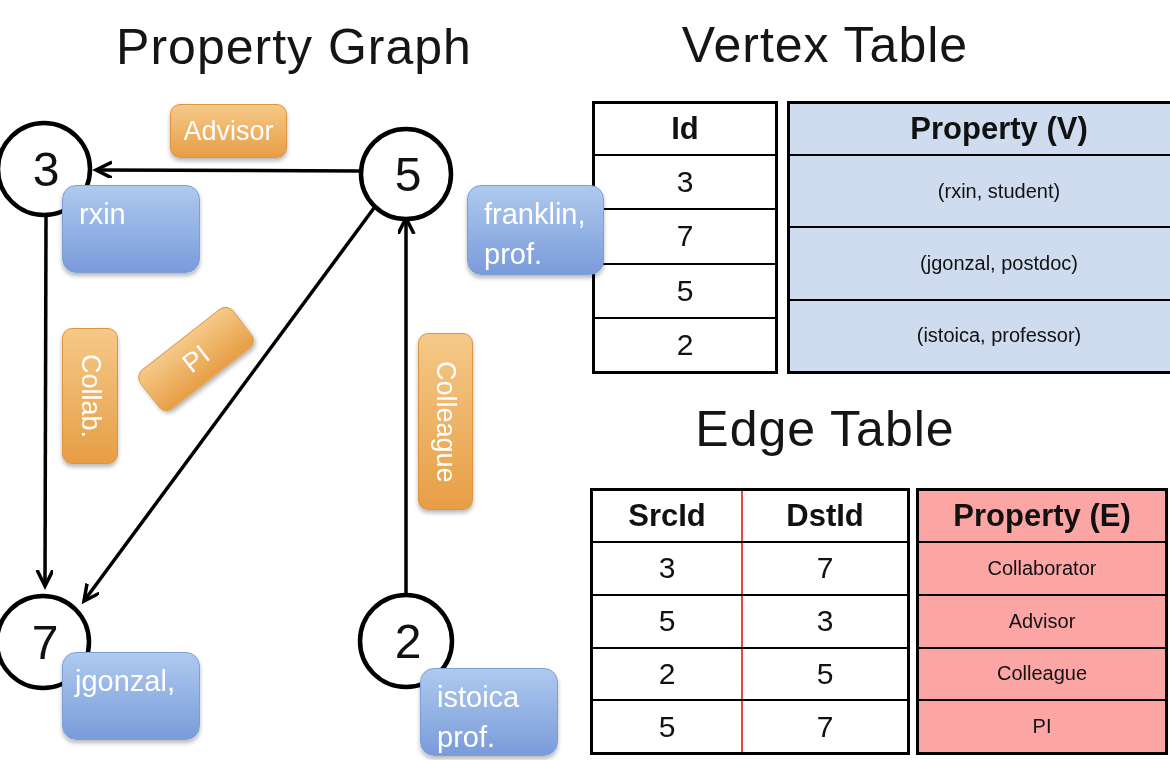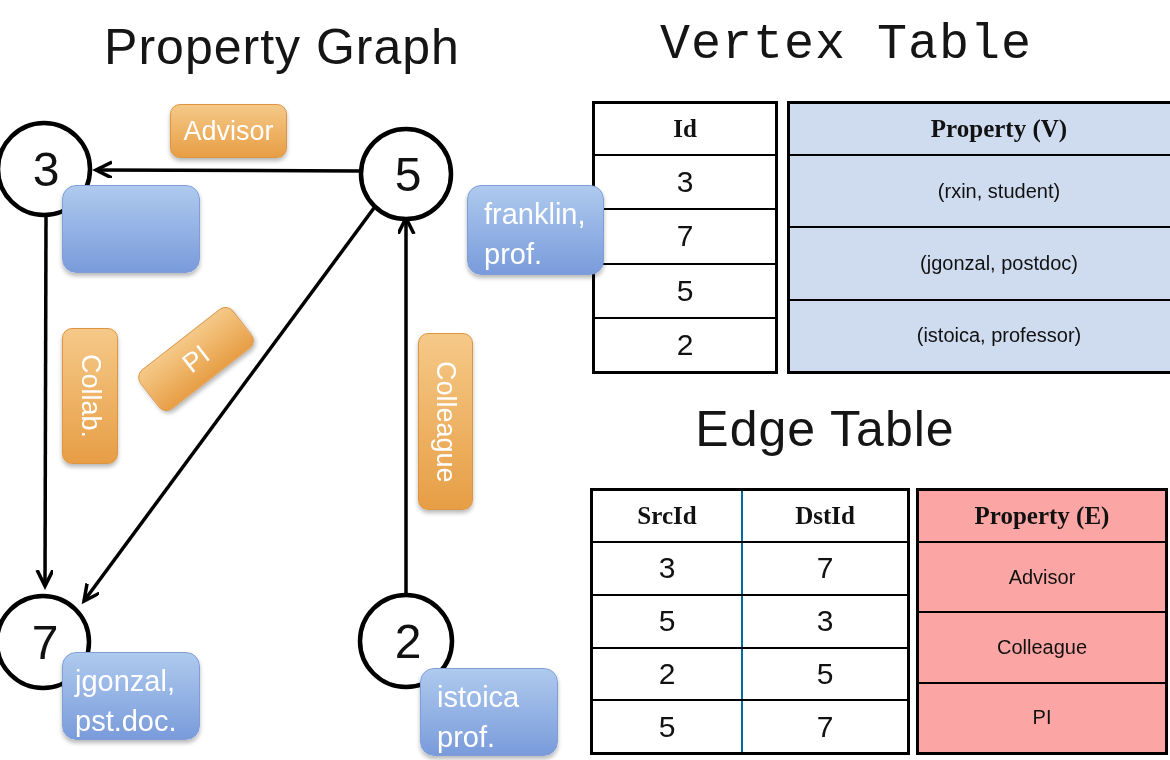--- a/index.html
+++ b/index.html
@@ -27,41 +27,41 @@
     box-sizing:border-box;
   }
   .elabel.vert{writing-mode:vertical-rl;text-orientation:mixed;}
   
   .tbox{
     position:absolute;border:3px solid #000;box-sizing:border-box;
     display:flex;flex-direction:column;background:#fff;
   }
   .tbox .hdr{
     flex:none;height:50px;display:flex;align-items:center;justify-content:center;
-    font-weight:bold;font-size:25px;font-family:Liberation Serif, serif;
+    font-weight:bold;font-size:31px;
   }
   .tbox .row{
     flex:1;border-top:2px solid #000;display:flex;align-items:stretch;
     font-size:20px;
   }
   .tbox .row.num,.cell.num{font-size:30px;}
   .center{display:flex;align-items:center;justify-content:center;width:100%;}
   .cell{display:flex;align-items:center;justify-content:center;}
-  .cell.c1{width:148px;border-right:2px solid #0369a1;flex:none;}
+  .cell.c1{width:148px;border-right:2px solid #ef4444;flex:none;}
   .cell.c2{flex:1;}
   .bluefill{background:#CFDCF0;}
   .tanfill{background:#fca5a5;}
 </style>
 </head>
 <body>
 
 <div id="slide">
 
-  <div class="title" style="left:2px;top:18px;width:560px;">Property Graph</div>
-  <div class="title" style="left:660px;top:16px;width:330px;font-family:Liberation Mono, monospace;">Vertex Table</div>
+  <div class="title" style="left:14px;top:18px;width:560px;">Property Graph</div>
+  <div class="title" style="left:660px;top:16px;width:330px;">Vertex Table</div>
   <div class="title" style="left:660px;top:400px;width:330px;">Edge Table</div>
 
   <svg style="position:absolute;left:0;top:0;z-index:1;" width="560" height="760" viewBox="0 0 560 760">
     <defs>
       <marker id="chev" markerWidth="22" markerHeight="22" refX="16" refY="8" orient="auto" markerUnits="userSpaceOnUse">
         <path d="M0,0 L16,8 L0,16" fill="none" stroke="#000" stroke-width="3.5"></path>
       </marker>
     </defs>
     <g stroke="#000" stroke-width="3.5" fill="none">
       <line x1="361" y1="171" x2="96" y2="170" marker-end="url(#chev)"></line>
@@ -82,28 +82,28 @@
       <text x="408" y="658">2</text>
     </g>
   </svg>
 
   <div class="elabel" style="left:170px;top:104px;width:117px;height:54px;">Advisor</div>
   <div class="elabel vert" style="left:62px;top:328px;width:56px;height:136px;">Collab.</div>
   <div class="elabel" style="left:137px;top:334px;width:118px;height:50px;transform:rotate(-38deg);">PI</div>
   <div class="elabel vert" style="left:418px;top:333px;width:55px;height:177px;">Colleague</div>
 
   <div class="vlabel" style="left:62px;top:185px;width:138px;height:88px;">
+    <div>rxin</div>
   </div>
   <div class="vlabel" style="left:420px;top:185px;width:137px;height:90px;margin-left:47px;">
     <div>franklin,</div>
     <div>prof.</div>
   </div>
   <div class="vlabel" style="left:62px;top:652px;width:138px;height:88px;padding-left:12px;">
     <div>jgonzal,</div>
-    <div>pst.doc.</div>
   </div>
   <div class="vlabel" style="left:420px;top:652px;width:138px;height:88px;margin-top:16px;">
     <div>istoica</div>
     <div>prof.</div>
   </div>
 
   <div class="tbox" style="left:592px;top:101px;width:186px;height:273px;">
     <div class="hdr">Id</div>
     <div class="row num">
         <div class="center">3</div>
@@ -151,20 +151,23 @@
     </div>
     <div class="row num">
       <span class="cell c1">5</span>
       <span class="cell c2">7</span>
     </div>
   </div>
 
   <div class="tbox tanfill" style="left:916px;top:488px;width:252px;height:267px;">
     <div class="hdr">Property (E)</div>
     <div class="row">
+        <div class="center">Collaborator</div>
+      </div>
+    <div class="row">
         <div class="center">Advisor</div>
       </div>
     <div class="row">
         <div class="center">Colleague</div>
       </div>
     <div class="row">
         <div class="center">PI</div>
       </div>
   </div>
 

